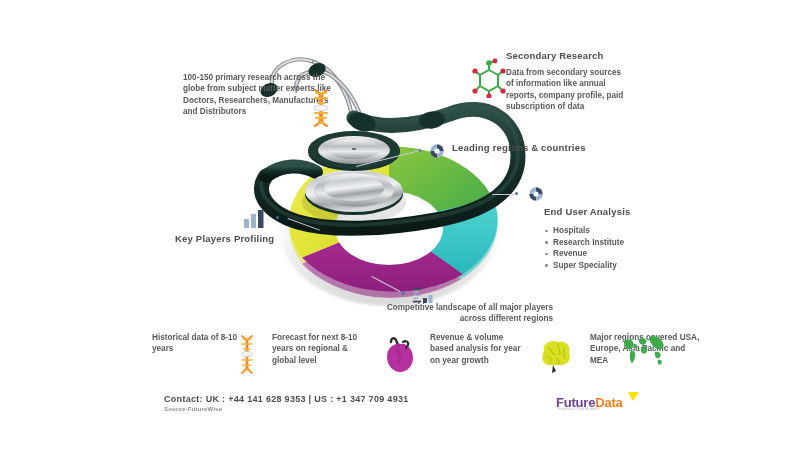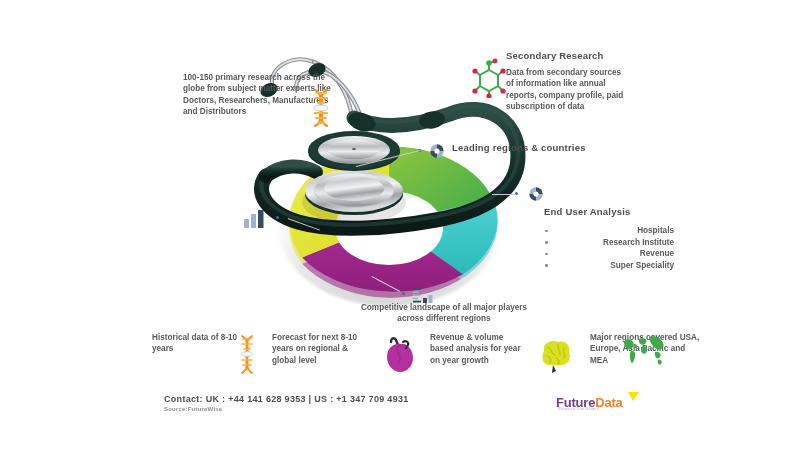--- a/index.html
+++ b/index.html
@@ -15,21 +15,21 @@
     font-size:9.5px;font-weight:bold;color:#4d4d4f;letter-spacing:.2px;
   }
   .body-text{
     font-size:8.2px;font-weight:bold;line-height:11.4px;color:#58595b;
   }
   .note{font-size:8.2px;font-weight:bold;line-height:11.4px;color:#58595b;}
 
   ul.bullets{margin:0;padding:0;list-style:none;}
   ul.bullets li{
     font-size:8.2px;font-weight:bold;line-height:11.6px;color:#58595b;
-    position:relative;padding-left:9px;text-align:right;
+    position:relative;padding-left:9px;
   }
   ul.bullets li:before{
     content:"";position:absolute;left:1px;top:4.5px;width:2.5px;height:2.5px;
     background:#8a8a8d;border-radius:50%;
   }
 
   
   .abs{position:absolute;}
 
   
@@ -41,21 +41,21 @@
 
   #leading-regions{left:452px;top:142px;width:150px;}
   #leading-regions .heading{font-weight:bold;}
 
   #end-user{left:544px;top:206px;width:130px;}
   #end-user .heading{margin-bottom:8px;}
 
   #key-players{left:175px;top:233px;width:140px;}
   #key-players .heading{margin-bottom:8px;}
 
-  #competitive{left:344px;top:302px;width:200px;text-align:center;}
+  #competitive{left:353px;top:302px;width:200px;text-align:right;}
 
   
   .pie-wrap{position:absolute;left:272px;top:146px;width:234px;height:164px;}
   .pie-shadow{
     position:absolute;left:4px;top:10px;width:226px;height:152px;border-radius:50%;
     background:radial-gradient(ellipse at 50% 50%, rgba(0,0,0,.07) 55%, rgba(0,0,0,0) 72%);
   }
   .pie{
     position:absolute;left:8px;top:0px;width:218px;height:152px;border-radius:50%;
     transform:none;overflow:hidden;
@@ -294,20 +294,21 @@
   <div class="abs" style="left:243px;top:210px;width:22px;height:18px;">
     <svg width="22" height="18" viewBox="0 0 22 18" xmlns="http://www.w3.org/2000/svg">
       <rect x="1" y="9" width="5" height="9" fill="#9eb3cf"></rect>
       <rect x="8" y="4" width="5" height="14" fill="#9eb3cf"></rect>
       <rect x="15" y="0" width="5.5" height="18" fill="#3b4a63"></rect>
     </svg>
   </div>
   <div class="dot" style="left:276px;top:216px;"></div>
   <div class="leader" style="left:288px;top:218px;width:34px;transform:rotate(20deg);"></div>
   <div class="abs" id="key-players">
+    <div class="heading">Key Players Profiling</div>
   </div>
 
   <div class="abs" style="left:413px;top:288px;width:22px;height:16px;">
     <svg width="22" height="16" viewBox="0 0 22 16" xmlns="http://www.w3.org/2000/svg">
       <rect x="0" y="0" width="8" height="1.8" fill="#3b4a63"></rect>
       <rect x="0" y="3.4" width="6" height="1.5" fill="#9eb3cf"></rect>
       <rect x="0" y="6.5" width="7" height="1.5" fill="#9eb3cf"></rect>
       <rect x="0" y="9.6" width="5" height="1.5" fill="#9eb3cf"></rect>
       <rect x="0" y="12.7" width="8" height="1.8" fill="#3b4a63"></rect>
       <rect x="10" y="10" width="4" height="5" fill="#3b4a63"></rect>

